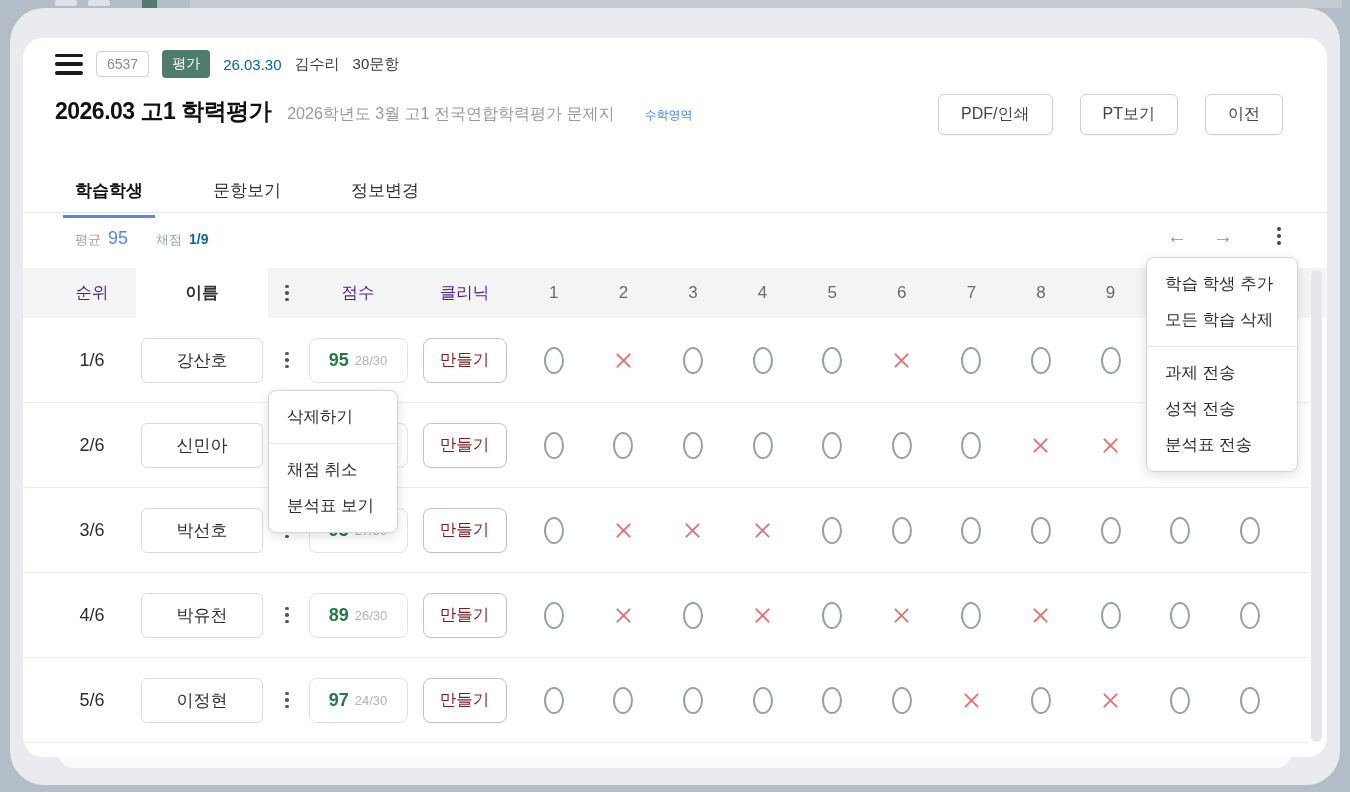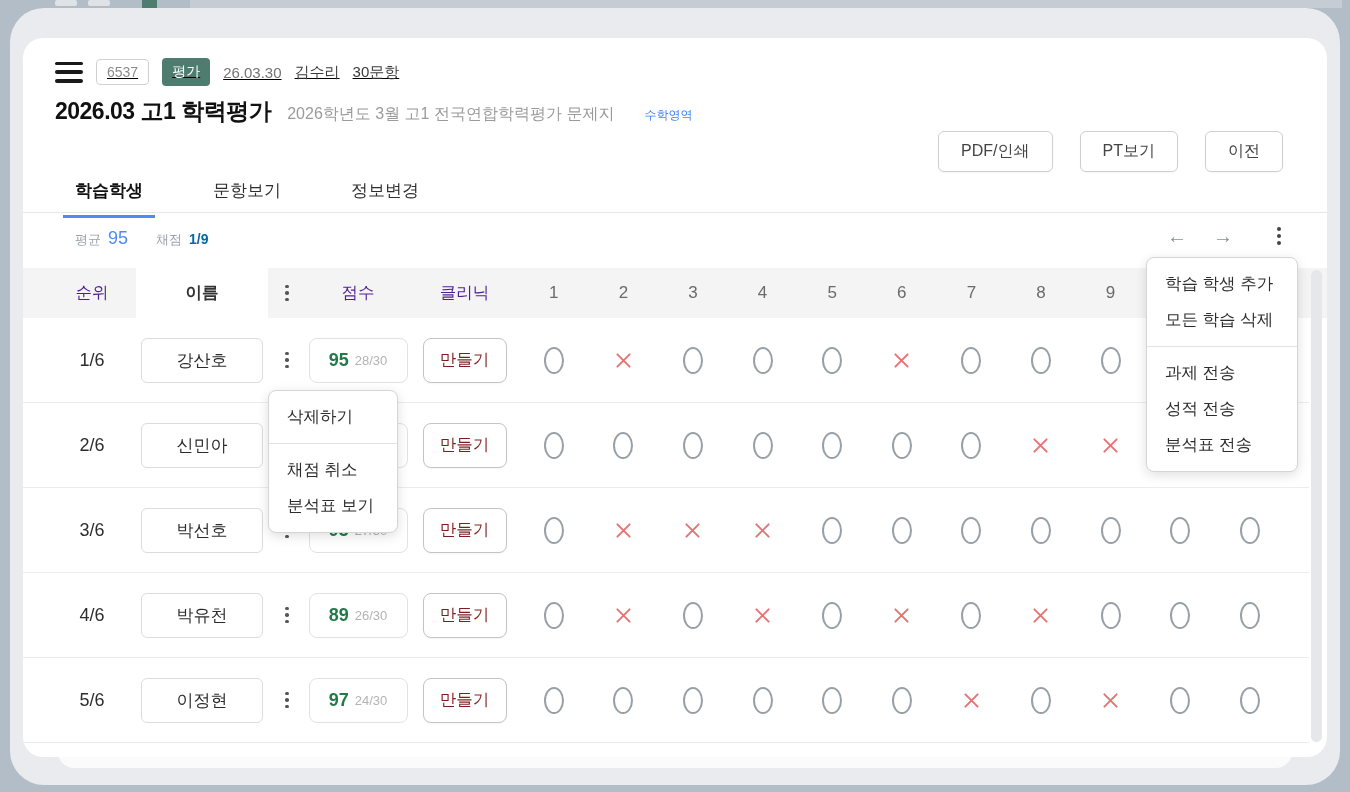--- a/index.html
+++ b/index.html
@@ -21,37 +21,37 @@
   .stack-strip {
     position:absolute; left:58px; top:752px; width:1234px; height:16px;
     background:#fbfbfc; border-radius:0 0 16px 16px; z-index:2;
   }
   .card {
     position:absolute; left:23px; top:38px; width:1304px; height:719px;
     background:#ffffff; border-radius:20px; z-index:3; overflow:hidden;
   }
 
   
-  .meta-bar { position:absolute; left:32px; top:20px; display:flex; align-items:center; gap:13px;text-decoration:underline; }
+  .meta-bar { position:absolute; left:32px; top:12px; display:flex; align-items:center; gap:13px; }
   .hamburger { width:28px; height:21px; display:flex; flex-direction:column; justify-content:space-between; cursor:pointer; }
   .hamburger i { display:block; height:3.5px; background:#1a1a1a; border-radius:2px; }
   .id-badge { border:1px solid #d2d2d2; border-radius:4px; padding:4px 10px; color:#8a8a8a; font-size:14px; background:#fff; }
   .type-badge { border-radius:4px; padding:5px 10px; color:#fff; font-size:14px; }
-  .meta-date { color:#737373; font-size:15px;text-align:center; }
+  .meta-date { color:#0369a1; font-size:15px;text-align:center; }
   .meta-author, .meta-count { color:#3a3a3a; font-size:15px; }
 
   
   .title-row { position:absolute; left:32px; top:58px; display:flex; align-items:baseline; }
   .page-title { font-size:23px; font-weight:800; color:#111; letter-spacing:-0.5px; }
   .page-subtitle { font-size:16px; color:#9b9b9b; margin-left:16px; }
   .page-subject { font-size:12px; color:#3b82f6; margin-left:30px; }
   .toolbar { position:absolute; top:56px; right:44px; display:flex; gap:27px; }
   .tb-btn {
     background:#fff; border:1px solid #cfcfcf; border-radius:6px; padding:9px 22px;
-    font-size:16px; color:#444; cursor:pointer; box-shadow:0 1px 2px rgba(0,0,0,.04);margin-top:37px;
+    font-size:16px; color:#444; cursor:pointer; box-shadow:0 1px 2px rgba(0,0,0,.04);
   }
 
   
   .tab-bar { position:absolute; left:40px; top:132px; display:flex; gap:46px; }
   .tab { font-size:17px; color:#2e2e2e; padding:9px 12px 13px 12px; cursor:pointer; }
   .tab.active { font-weight:700; color:#111; border-bottom:3px solid #14b8a6; }
   .tab-divider { position:absolute; left:0; right:0; top:174px; height:1px; background:#e7e7e7; }
 
   
   .stats-row { position:absolute; left:52px; top:190px; display:flex; align-items:baseline; }

